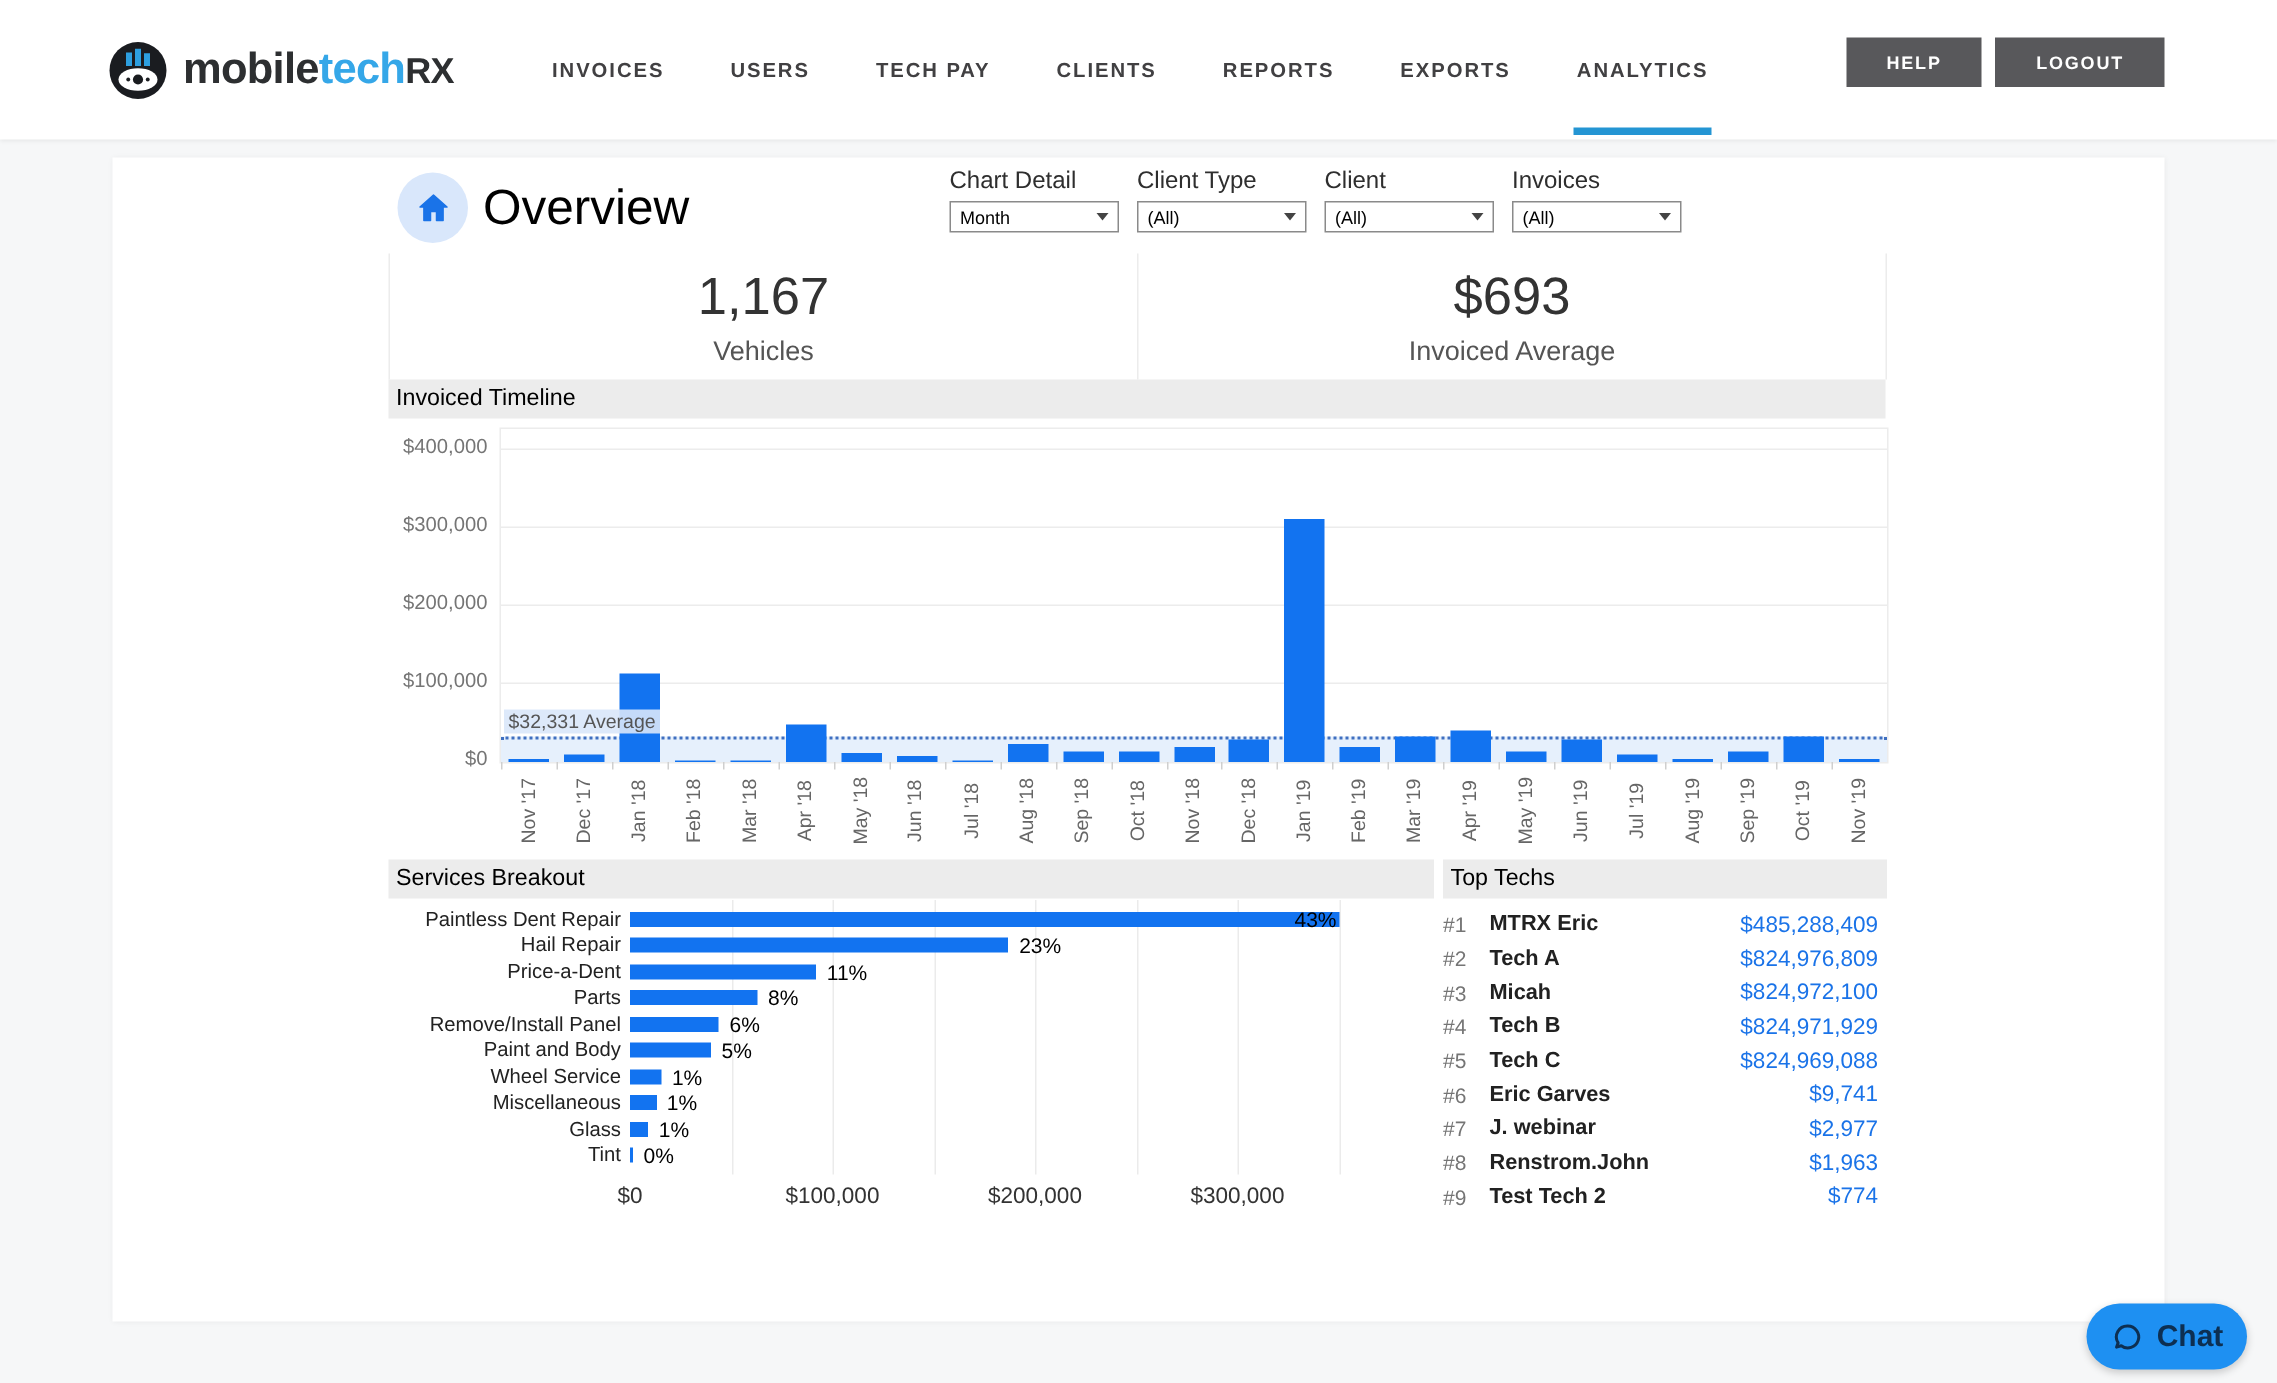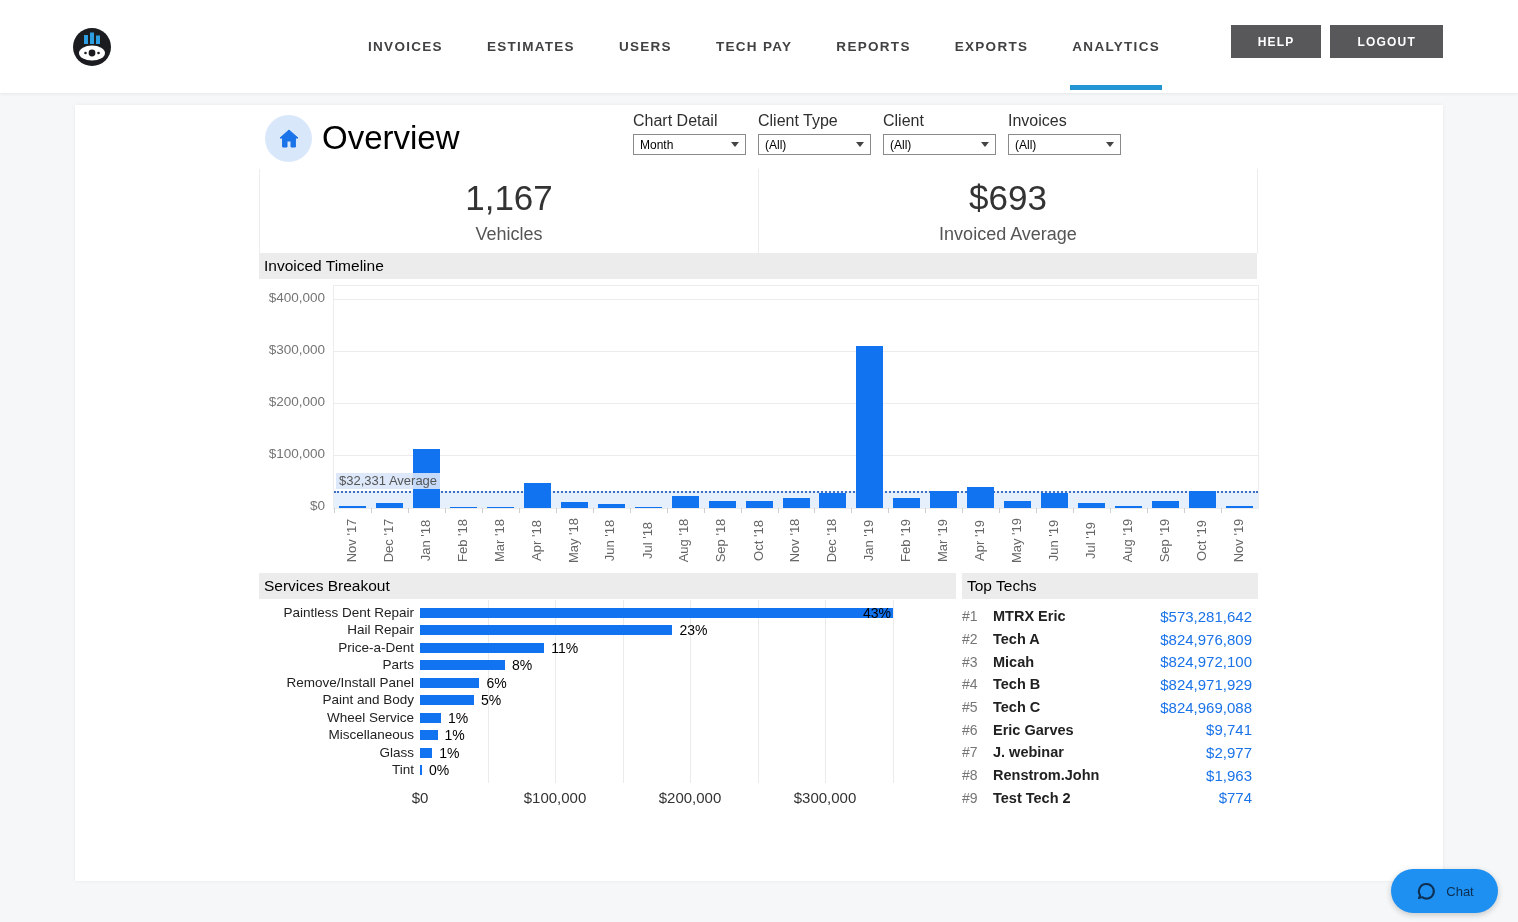--- a/index.html
+++ b/index.html
@@ -62,47 +62,48 @@
 
   
   #tech-rows{position:absolute;left:887px;top:500px;width:296px;}
   .tech-row{height:22.7px;display:flex;align-items:center;cursor:pointer;}
   .tech-rank{width:31px;font-size:14px;color:#757575;}
   .tech-name{font-size:14.5px;color:#212121;font-weight:600;}
   .tech-value{margin-left:auto;padding-right:6px;font-size:15px;color:#1a73e8;}
 
   
   .chat-btn{position:absolute;left:1391px;top:869px;width:107px;height:44px;border:none;border-radius:22px;background:#1e90f2;display:flex;align-items:center;justify-content:center;gap:8px;cursor:pointer;box-shadow:0 2px 6px rgba(0,0,0,.2);}
-  .chat-label{font-size:13px;font-weight:400;color:#0d2f52;}
+  .chat-label{font-size:20px;font-weight:700;color:#0d2f52;}
 </style>
 </head>
 <body>
 
 <div class="page">
 
   <header class="navbar">
     <div class="logo">
       <span style="display:flex;">
         <svg width="40" height="40" viewBox="0 0 40 40">
           <circle cx="20" cy="20" r="19" fill="#1a1c20"></circle>
           <rect x="12" y="8" width="4" height="9" fill="#2d9fe0"></rect>
           <rect x="18" y="5.5" width="4" height="11.5" fill="#2d9fe0"></rect>
           <rect x="24" y="8.5" width="4" height="8.5" fill="#2d9fe0"></rect>
           <ellipse cx="20" cy="26" rx="13" ry="7.5" fill="#fff"></ellipse>
           <circle cx="20" cy="26" r="3.4" fill="#1a1c20"></circle>
           <circle cx="13.5" cy="26" r="1.3" fill="#1a1c20"></circle>
           <circle cx="26.5" cy="26" r="1.3" fill="#1a1c20"></circle>
         </svg>
       </span>
+      <span class="logo-text"><span class="t1">mobile</span><span class="t2">tech</span><span class="t3">RX</span></span>
     </div>
     <ul class="nav-list" id="nav-list">
         <li class="nav-item">INVOICES</li>
-        <li class="nav-item">ESTIMATES</li>
         <li class="nav-item">USERS</li>
         <li class="nav-item">TECH PAY</li>
+        <li class="nav-item">CLIENTS</li>
         <li class="nav-item">REPORTS</li>
         <li class="nav-item">EXPORTS</li>
         <li class="nav-item active">ANALYTICS</li>
       </ul>
     <div class="nav-actions">
       <button class="btn-dark">HELP</button>
       <button class="btn-dark">LOGOUT</button>
     </div>
   </header>
 
@@ -292,21 +293,21 @@
         </div>
       </div>
 
     <div class="section-header" id="hdr-techs">Top Techs</div>
     <div class="section-header" id="hdr-services">Services Breakout</div>
 
     <div id="tech-rows">
         <div class="tech-row">
           <div class="tech-rank">#1</div>
           <div class="tech-name">MTRX Eric</div>
-          <div class="tech-value">$573,281,642</div>
+          <div class="tech-value">$485,288,409</div>
         </div>
         <div class="tech-row">
           <div class="tech-rank">#2</div>
           <div class="tech-name">Tech A</div>
           <div class="tech-value">$824,976,809</div>
         </div>
         <div class="tech-row">
           <div class="tech-rank">#3</div>
           <div class="tech-name">Micah</div>
           <div class="tech-value">$824,972,100</div>

